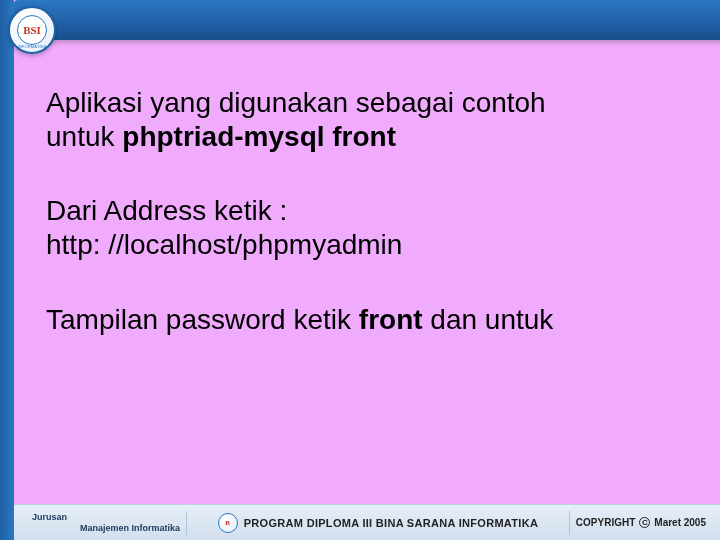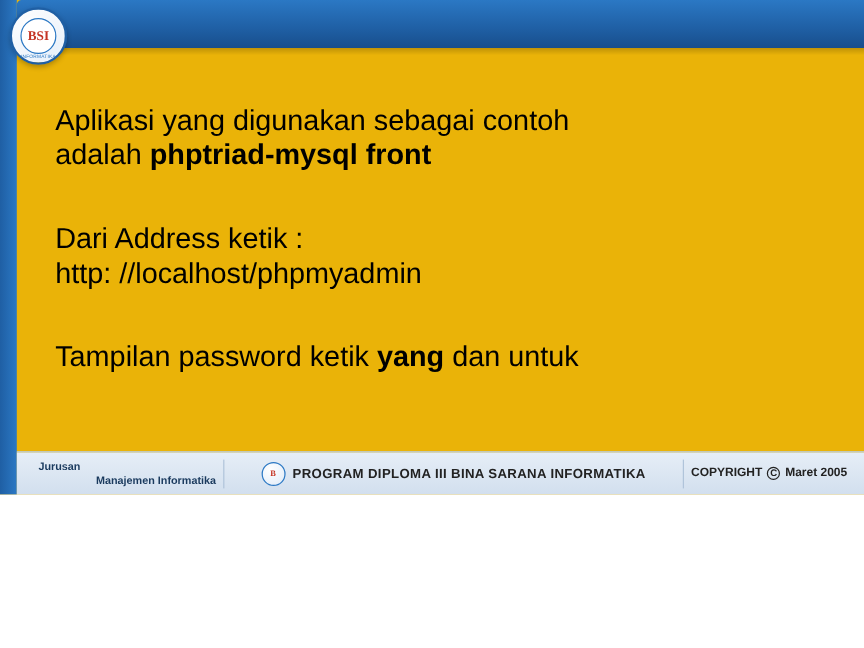--- a/index.html
+++ b/index.html
@@ -6,23 +6,23 @@
   body {
     width: 720px;
     height: 540px;
     font-family: Arial, Helvetica, sans-serif;
     background: #ffffff;
     position: relative;
     overflow: hidden;
   }
   .slide {
     width: 720px;
-    height: 412px;
+    height: 540px;
     position: relative;
-    background: #eab308;
+    background: #f0abfc;
     text-decoration: underline;
   }
   .top-bar {
     position: absolute;
     top: 0;
     left: 14px;
     right: 0;
     height: 40px;
     background: linear-gradient(to bottom, #2b78c4 0%, #1f5fa4 60%, #184e8c 100%);
     border-top-left-radius: 4px;
@@ -79,21 +79,21 @@
     text-align: center;
     font-size: 4px;
     color: #2b78c4;
     letter-spacing: 0.2px;
   }
   .content {
     position: absolute;
     top: 86px;
     left: 46px;
     right: 40px;
-    font-size: 24px;
+    font-size: 28px;
     line-height: 1.22;
     color: #000000;
   }
   .block { margin-bottom: 40px; }
   .bold { font-weight: bold; }
   .footer {
     position: absolute;
     left: 14px;
     right: 0;
     bottom: 0;
@@ -185,32 +185,32 @@
     <div class="logo-sub">INFORMATIKA</div>
   </div>
 
   <div class="content">
 
     <div class="block">
       <div>
         <span>Aplikasi yang digunakan sebagai contoh</span>
       </div>
       <div>
-        <span>adalah </span><span class="bold">phptriad-mysql front</span>
+        <span>untuk </span><span class="bold">phptriad-mysql front</span>
       </div>
     </div>
 
     <div class="block">
       <div>Dari Address ketik :</div>
       <div>http: //localhost/phpmyadmin</div>
     </div>
 
     <div class="block">
       <div>
-        <span>Tampilan password ketik </span><span class="bold">yang</span><span> dan untuk</span>
+        <span>Tampilan password ketik </span><span class="bold">front</span><span> dan untuk</span>
       </div>
     </div>
 
   </div>
 
   <div class="footer">
     <div class="footer-left">
       <div>Jurusan</div>
       <div class="l2">Manajemen Informatika</div>
     </div>

